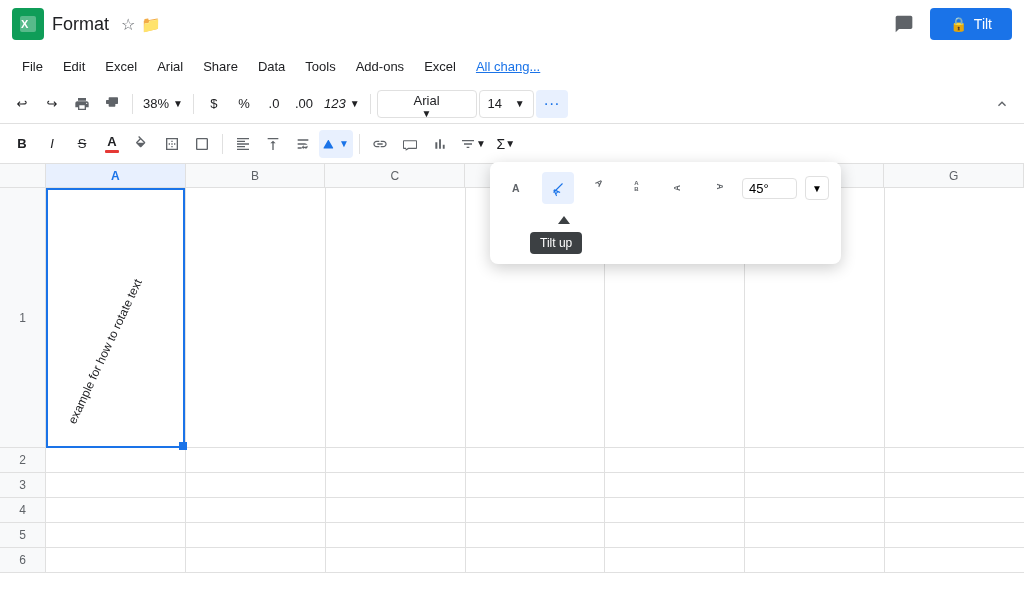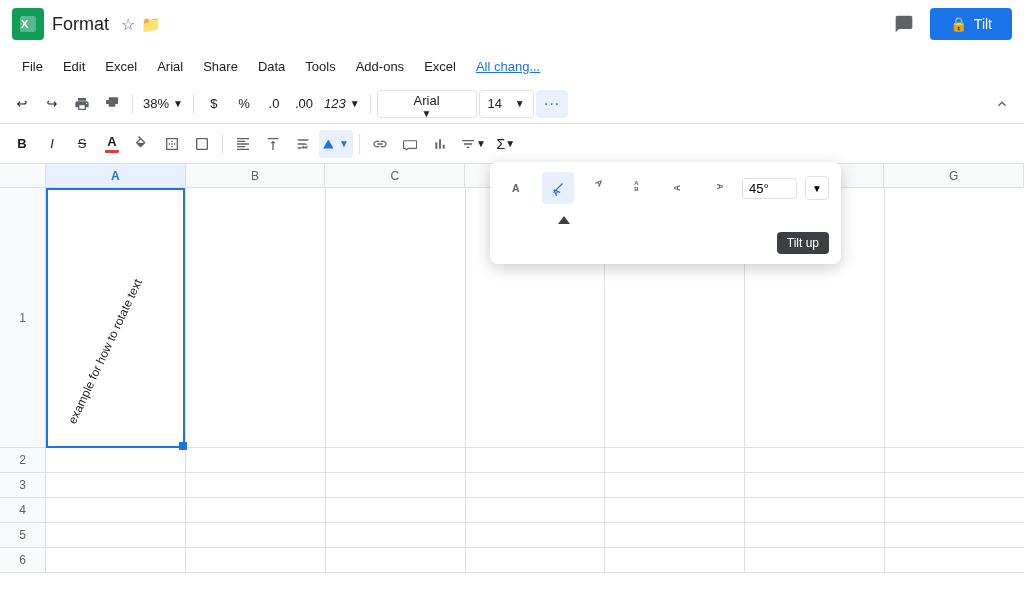--- a/index.html
+++ b/index.html
@@ -319,21 +319,21 @@
         </svg>
       </button>
 
       <input class="angle-input" type="text" value="45°" style="">
       <button class="angle-arrow">▼</button>
     </div>
 
     <div style="display:flex;align-items:center;margin-top:4px;">
       <div style="width:0;height:0;border-left:6px solid transparent;border-right:6px solid transparent;border-bottom:8px solid #3c4043;margin-left:56px;"></div>
     </div>
-    <div style="display:flex;align-items:center;justify-content:flex-end;">
+    <div style="display:flex;align-items:center;">
       <div style="margin-left:20px;"></div>
       <div class="tilt-up-tooltip">Tilt up</div>
     </div>
   </div>
 </div>
 
 <div class="grid-area">
 
   <div class="row-col-header-row">
     <div class="corner-cell"></div>

